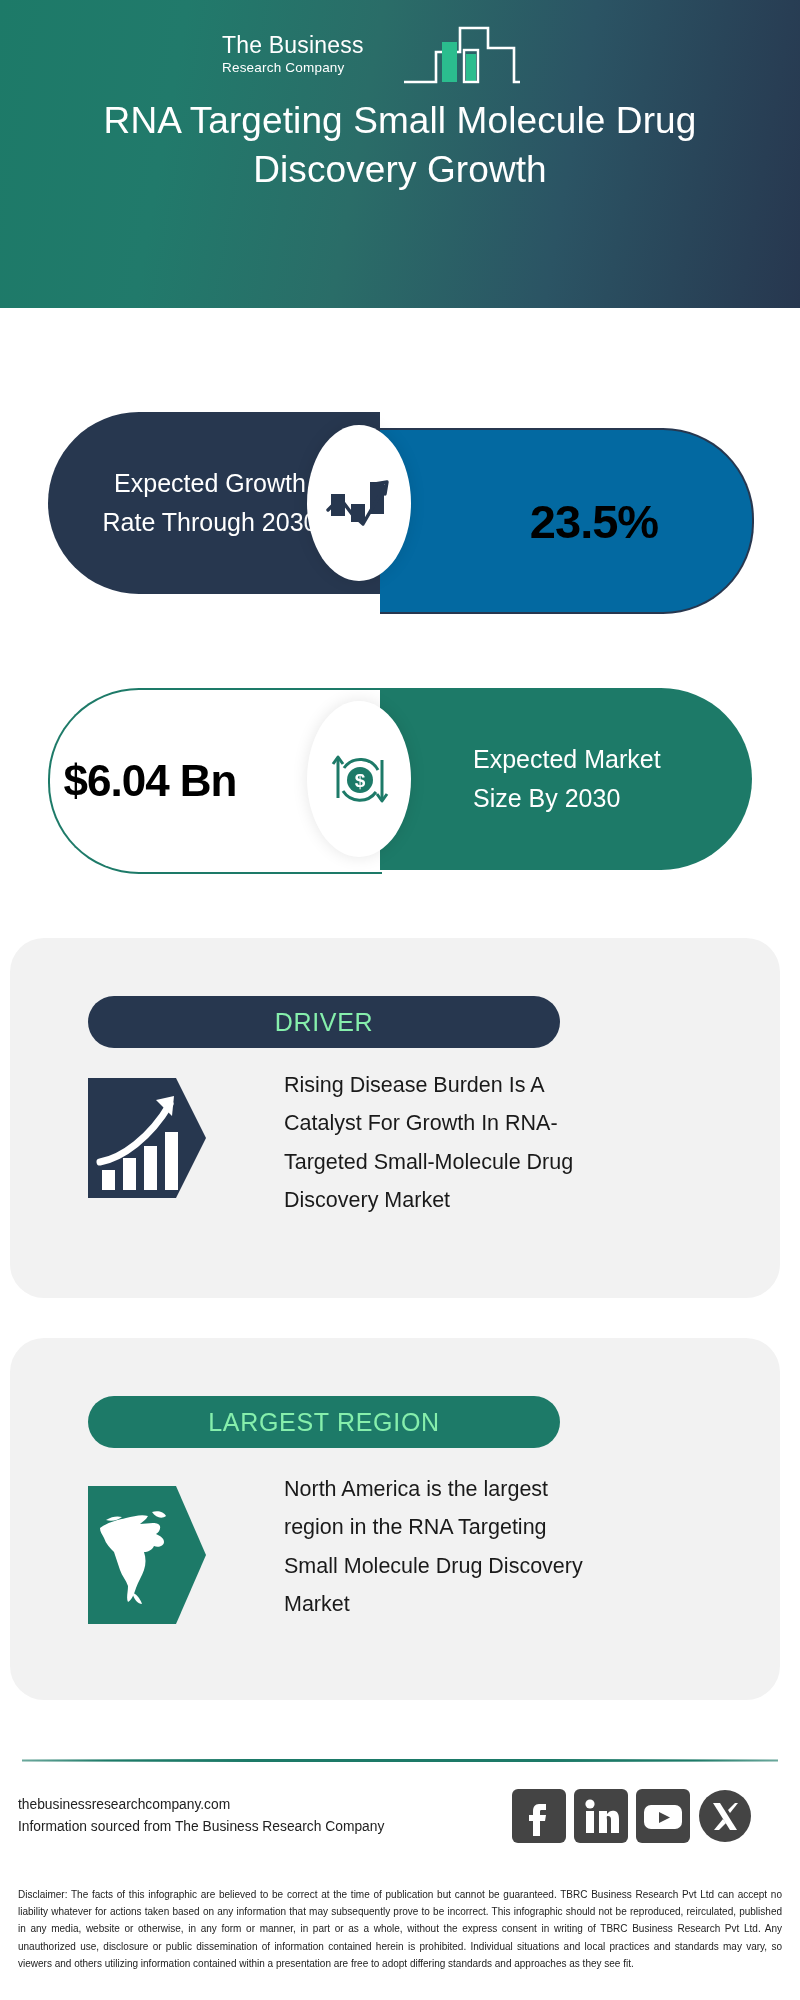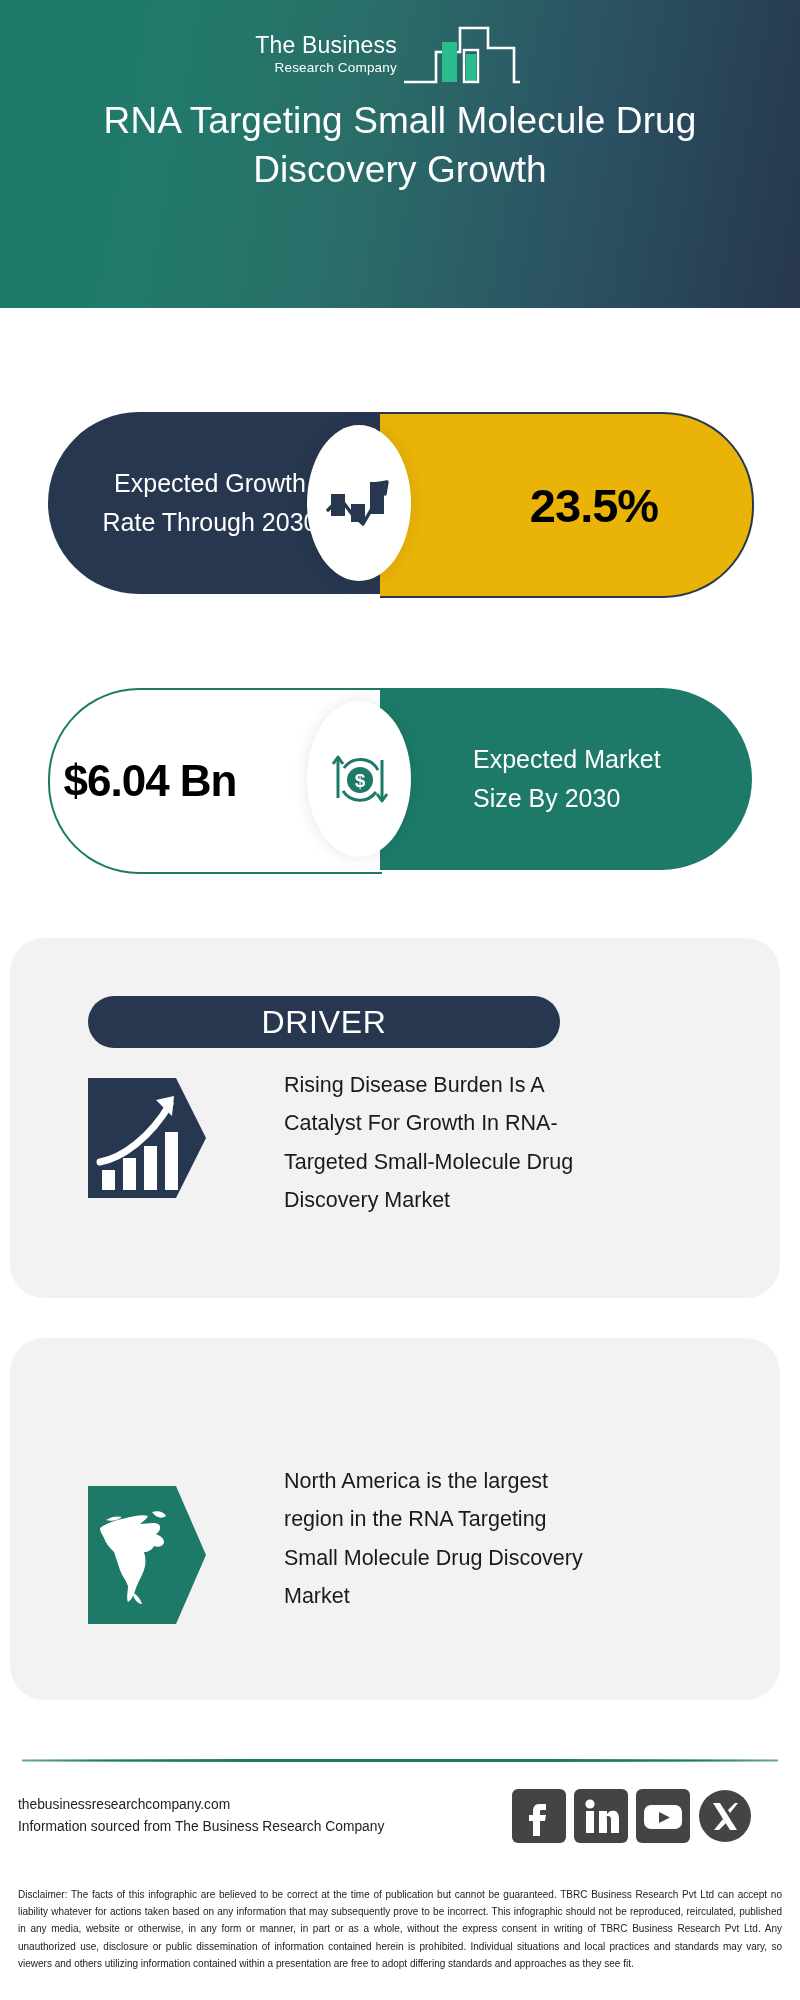--- a/index.html
+++ b/index.html
@@ -13,21 +13,21 @@
 
   
   .header{
     position:absolute;left:0;top:0;width:800px;height:308px;
     background:linear-gradient(100deg,#1d7a68 0%,#217a6b 22%,#2a6d68 45%,#2b5464 70%,#27374f 100%);
   }
   .logo{
     position:absolute;left:222px;top:20px;width:300px;height:72px;
   }
   .logo-text{
-    position:absolute;left:0;top:14px;width:175px;text-align:right;
+    position:absolute;left:0;top:14px;width:175px;text-align:left;
     color:#ffffff;line-height:1.0;
   }
   .logo-line1{font-size:23px;letter-spacing:.2px;display:block;font-weight:300;}
   .logo-line2{font-size:13.5px;letter-spacing:.2px;display:block;margin-top:4px;font-weight:400;}
   .logo-mark{position:absolute;left:180px;top:0;width:120px;height:72px;}
 
   .hero-title{
     position:absolute;left:40px;top:96px;width:720px;
     text-align:center;color:#ffffff;
     font-size:37px;line-height:1.33;font-weight:400;letter-spacing:.1px;
@@ -43,24 +43,24 @@
     position:absolute;left:48px;top:0;width:332px;height:182px;
     background:#27374f;
     border-top-left-radius:91px;border-bottom-left-radius:91px;
     display:flex;align-items:center;justify-content:center;
   }
   .half-left-dark .label{
     color:#ffffff;font-size:25px;line-height:1.58;text-align:center;
     width:230px;margin-left:-8px;
   }
   .half-right-outline{
-    position:absolute;left:380px;top:0;width:372px;height:182px;
+    position:absolute;left:380px;top:16px;width:372px;height:182px;
     border:2px solid #27374f;border-left:none;
     border-top-right-radius:91px;border-bottom-right-radius:91px;
-    background:#eab308;
+    background:#0369a1;
     display:flex;align-items:center;justify-content:center;
   }
   .half-right-outline .value{
     color:#000000;font-size:47px;font-weight:bold;letter-spacing:-1px;
     margin-left:56px;
   }
 
   
   .half-left-outline{
     position:absolute;left:48px;top:0;width:332px;height:182px;
@@ -101,31 +101,31 @@
   .card.driver{top:938px;height:360px;}
   .card.region{top:1338px;height:362px;}
 
   .chip{
     position:absolute;left:78px;top:58px;width:472px;height:52px;
     border-radius:26px;
     display:flex;align-items:center;justify-content:center;
   }
   .chip.navy{background:#27374f;}
   .chip.green{background:#1d7a68;}
-  .chip span{color:#ffffff;font-size:32px;letter-spacing:.7px;}
+  .chip span{color:#86efac;font-size:25px;letter-spacing:.7px;}
 
   .card-icon{
     position:absolute;left:78px;top:140px;width:118px;height:120px;
   }
   .card-body{
     position:absolute;left:238px;top:128px;width:320px;
     color:#1a1a1a;font-size:21.5px;line-height:1.78;margin-left:36px;
   }
   .card.region .card-icon{top:148px;height:138px;}
-  .card.region .card-body{top:124px;width:318px;}
+  .card.region .card-body{top:132px;width:318px;}
 
   
   .divider{
     position:absolute;left:22px;top:1759px;width:756px;height:3px;
     background:radial-gradient(ellipse at center,#1d7a68 0%,#1d7a68 55%,rgba(29,122,104,0) 100%);
   }
   .source{
     position:absolute;left:18px;top:1794px;width:420px;
     color:#222222;font-size:13.8px;line-height:1.62;
   }
@@ -214,20 +214,23 @@
       <rect x="56" y="68" width="13" height="44" fill="#ffffff"></rect>
       <rect x="77" y="54" width="13" height="58" fill="#ffffff"></rect>
       <path d="M12 84 C34 80 62 60 82 26" fill="none" stroke="#ffffff" stroke-width="7" stroke-linecap="round"></path>
       <path d="M68 22 L86 18 L84 38" fill="#ffffff"></path>
     </svg>
   </div>
   <div class="card-body">Rising Disease Burden Is A Catalyst For Growth In RNA-Targeted Small-Molecule Drug Discovery Market</div>
 </div>
 
 <div class="card region">
+  <div class="chip green">
+    <span>LARGEST REGION</span>
+  </div>
   <div class="card-icon">
     <svg width="118" height="138" viewBox="0 0 118 138">
       <path d="M0 0 H88 L118 69 L88 138 H0 Z" fill="#1d7a68"></path>
       <path d="M12 42 C20 36 30 34 38 32 C46 30 54 28 60 30 C58 34 54 36 52 38
                C58 38 66 36 70 38 C74 40 72 46 68 48 C72 50 76 52 76 56
                C76 60 70 62 66 60 C64 64 60 66 56 66 C58 72 58 78 56 84
                C54 90 50 96 48 102 C46 108 44 114 40 116 C38 112 40 106 40 100
                C38 94 34 90 32 84 C30 78 28 72 26 66 C22 62 18 58 16 52
                C14 48 12 46 12 42 Z" fill="#ffffff"></path>
       <path d="M18 34 C24 30 30 30 34 31 C30 34 24 36 18 34 Z" fill="#ffffff"></path>

